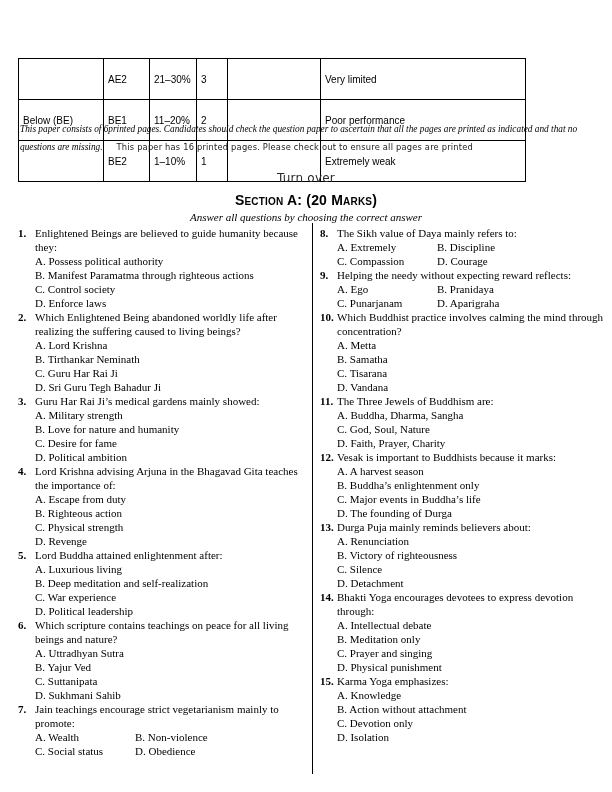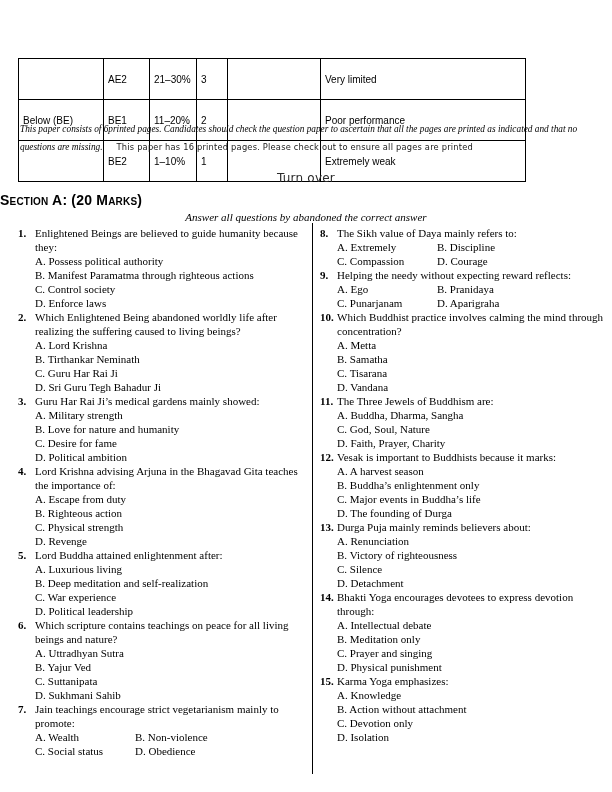--- a/index.html
+++ b/index.html
@@ -47,20 +47,21 @@
   .turn-over{
     position:absolute;top:171px;left:0;right:0;
     text-align:center;
     font-family:"DejaVu Sans", sans-serif;
     font-size:12px;color:#2a2a2a;letter-spacing:.2px;
   }
 
   
   .section-title{
     position:absolute;top:192px;left:0;right:0;
+    text-align:center;
     font-family:"Liberation Sans", sans-serif;
     font-weight:bold;
     font-variant:small-caps;
     font-size:14px;
     letter-spacing:.2px;
   }
   .section-subtitle{
     position:absolute;top:211px;left:0;right:0;
     text-align:center;
     font-style:italic;
@@ -136,21 +137,21 @@
       </tbody>
   </table>
 
   <div class="notice">
     <span class="printed">This paper consists of 6printed pages. Candidates should check the question paper to ascertain that all the pages are printed as indicated and that no questions are missing.</span><span class="handwritten">This paper has 16 printed pages. Please check out to ensure all pages are printed</span>
   </div>
 
   <div class="turn-over">Turn over</div>
 
   <div class="section-title">Section A: (20 Marks)</div>
-  <div class="section-subtitle">Answer all questions by abandoned the correct answer</div>
+  <div class="section-subtitle">Answer all questions by choosing the correct answer</div>
 
   <div class="questions-wrap">
     <div class="q-col left">
         <div class="question">
           <span class="q-num">1.</span>
           <div class="q-body">
             <div class="q-text">Enlightened Beings are believed to guide humanity because they:</div>
             <div class="q-options">
               <div class="q-option">A. Possess political authority</div>
               <div class="q-option">B. Manifest Paramatma through righteous actions</div>

